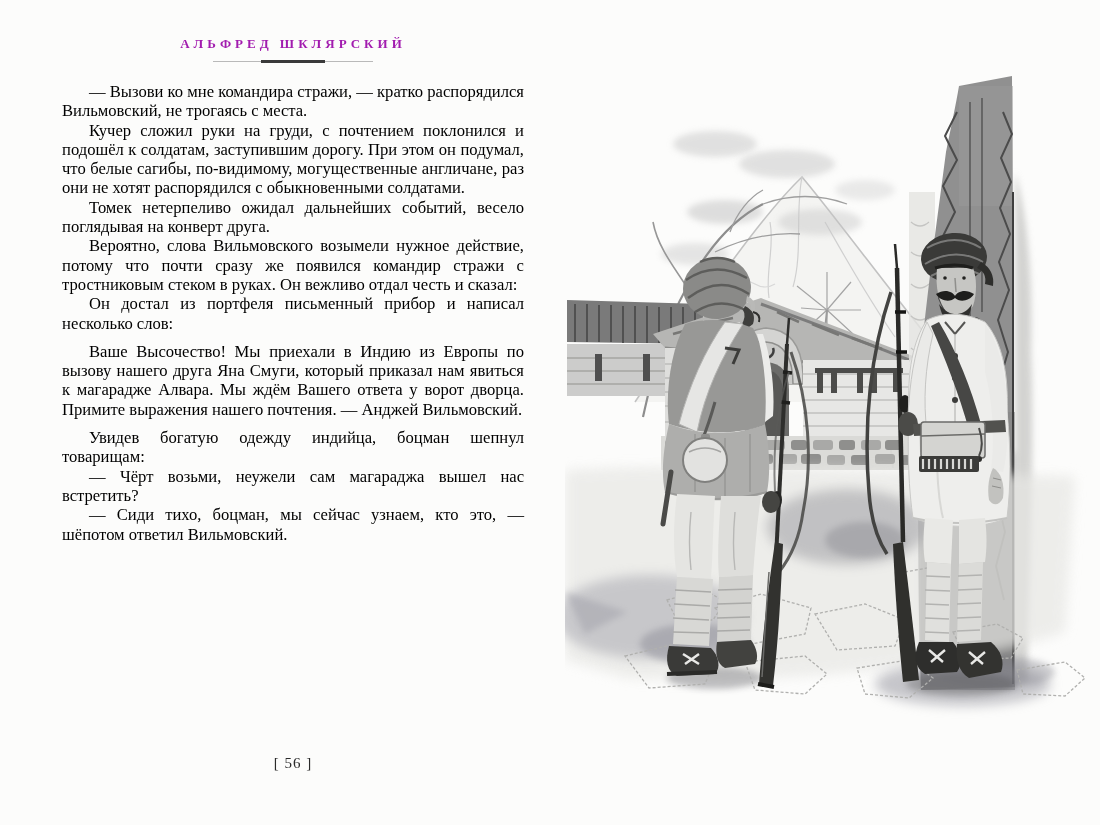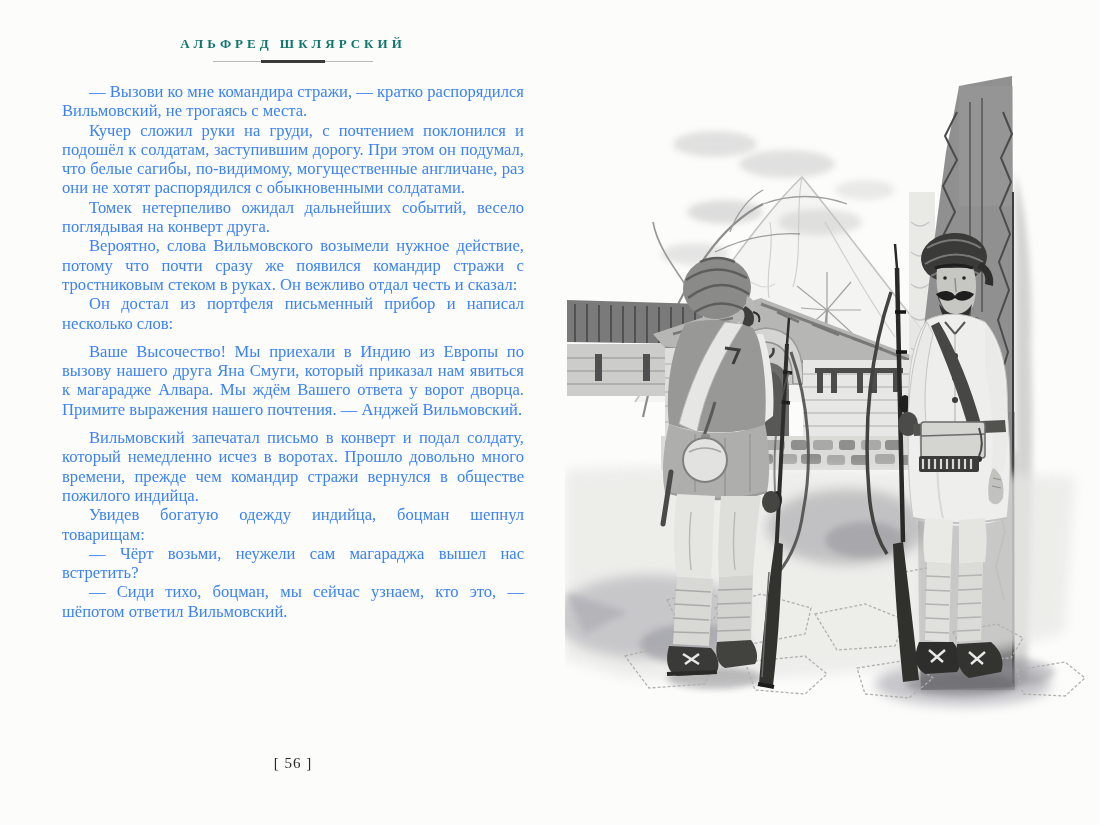--- a/index.html
+++ b/index.html
@@ -1,25 +1,25 @@
 <!DOCTYPE html>
 <html><head>
 <meta charset="utf-8">
 <style>
   html,body{margin:0;padding:0;width:1100px;height:825px;overflow:hidden;
     background:#fcfcfb;font-family:"Liberation Serif","DejaVu Serif",serif;}
   .spread{position:relative;width:1100px;height:825px;background:#fcfcfb;}
   .page-left{position:absolute;left:62px;top:36px;width:462px;color:#1f1f1f;}
   .running-head{text-align:center;font-size:13px;font-weight:bold;letter-spacing:4px;
-    color:#0f766e;white-space:nowrap;}
+    color:#a21caf;white-space:nowrap;}
   .head-rule{position:relative;width:160px;height:5px;margin:7px auto 0 auto;}
   .head-rule .thin{position:absolute;left:0;top:2px;width:160px;height:1px;background:#b9b9b9;}
   .head-rule .thick{position:absolute;left:48px;top:1px;width:64px;height:3px;background:#3a3a3a;}
   .text-body{margin-top:18px;font-size:16.6px;line-height:19.3px;text-align:justify;
-    color:#3b82f6;}
+    color:#000000;}
   .text-body p{margin:0;text-indent:27px;}
   .text-body p.letter{margin:9px 0;}
   .page-number{position:absolute;left:62px;top:755px;width:462px;text-align:center;
     font-size:15px;font-weight:normal;letter-spacing:1px;color:#2a2a2a;}
   .illustration{position:absolute;left:565px;top:72px;width:535px;height:650px;}
 </style>
 </head>
 <body>
 
 <div class="spread">
@@ -30,21 +30,20 @@
       <div class="thin"></div>
       <div class="thick"></div>
     </div>
     <div class="text-body">
       <p>— Вызови ко мне командира стражи, — кратко распорядился Вильмовский, не трогаясь с места.</p>
       <p>Кучер сложил руки на груди, с почтением поклонился и подошёл к солдатам, заступившим дорогу. При этом он подумал, что белые сагибы, по-видимому, могущественные англичане, раз они не хотят распорядился с обыкновенными солдатами.</p>
       <p>Томек нетерпеливо ожидал дальнейших событий, весело поглядывая на конверт друга.</p>
       <p>Вероятно, слова Вильмовского возымели нужное действие, потому что почти сразу же появился командир стражи с тростниковым стеком в руках. Он вежливо отдал честь и сказал:</p>
       <p>Он достал из портфеля письменный прибор и написал несколько слов:</p>
       <p class="letter">Ваше Высочество! Мы приехали в Индию из Европы по вызову нашего друга Яна Смуги, который приказал нам явиться к магарадже Алвара. Мы ждём Вашего ответа у ворот дворца. Примите выражения нашего почтения. — Анджей Вильмовский.</p>
-      <p>Вильмовский запечатал письмо в конверт и подал солдату, который немедленно исчез в воротах. Прошло довольно много времени, прежде чем командир стражи вернулся в обществе пожилого индийца.</p>
       <p>Увидев богатую одежду индийца, боцман шепнул товарищам:</p>
       <p>— Чёрт возьми, неужели сам магараджа вышел нас встретить?</p>
       <p>— Сиди тихо, боцман, мы сейчас узнаем, кто это, — шёпотом ответил Вильмовский.</p>
     </div>
   </div>
 
   <div class="page-number">[ 56 ]</div>
 
   <svg class="illustration" viewBox="0 0 535 650" xmlns="http://www.w3.org/2000/svg">
     <defs>

